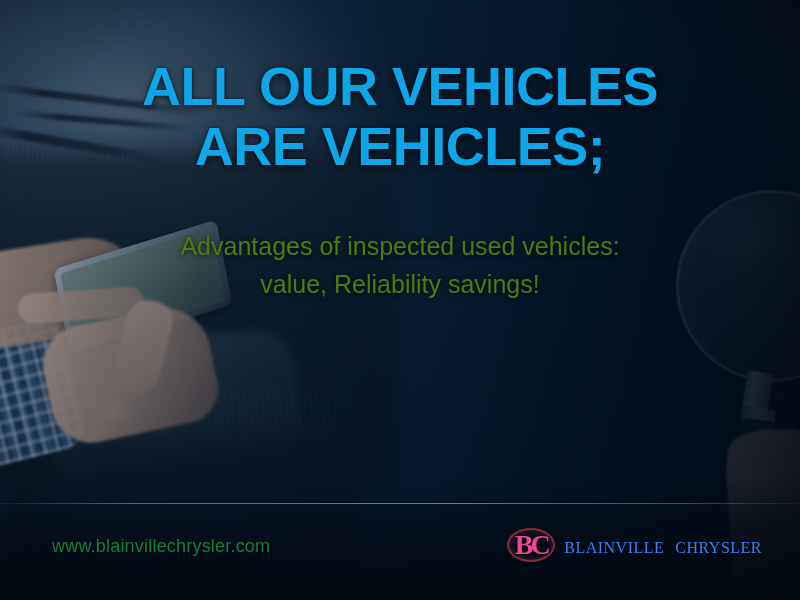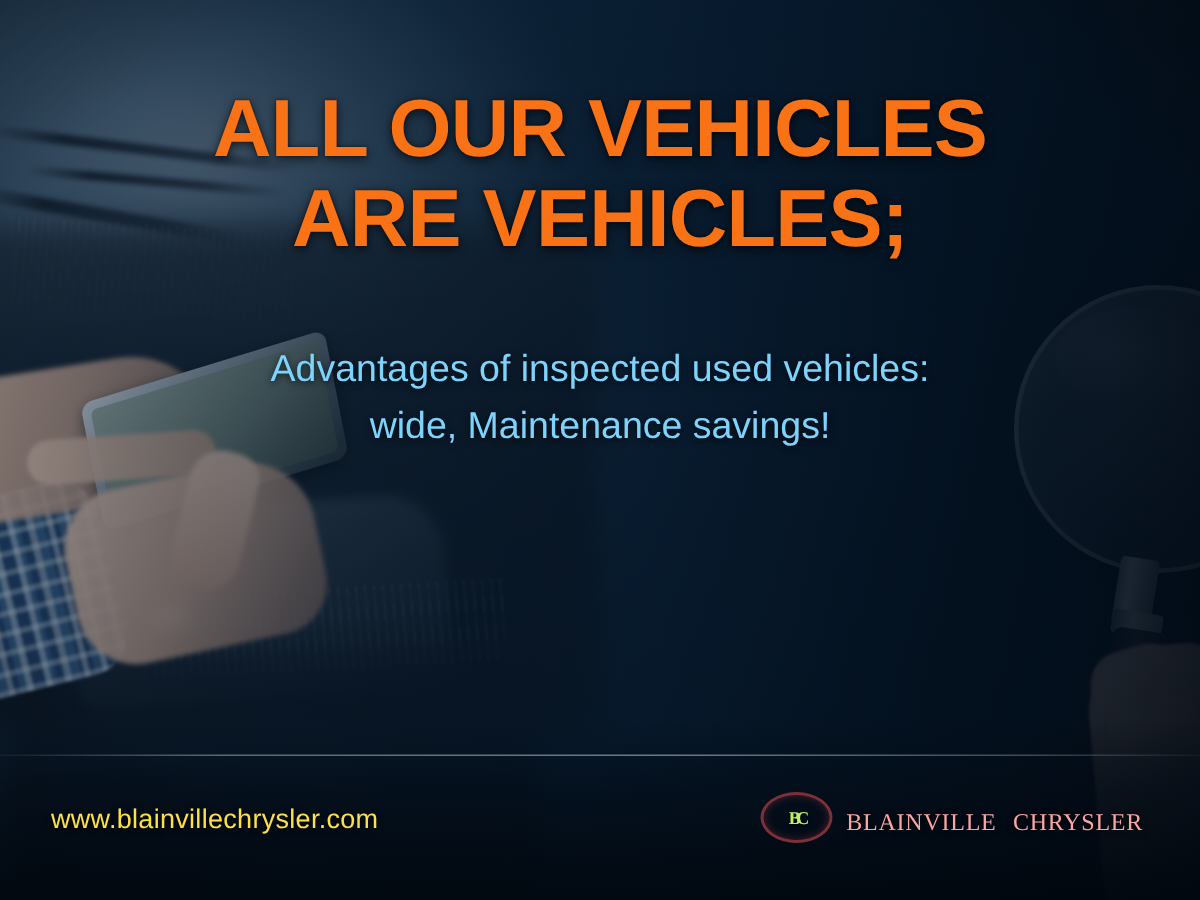--- a/index.html
+++ b/index.html
@@ -265,58 +265,58 @@
   .content {
     position: absolute;
     inset: 0;
     z-index: 20;
   }
   .headline {
     position: absolute;
     left: 60px; right: 60px;
     top: 56px;
     text-align: center;
-    color: #f97316;
+    color: #0ea5e9;
     font-family: "Liberation Sans", sans-serif;
     font-weight: bold;
     font-size: 54px;
     line-height: 1.12;
     letter-spacing: -0.5px;
     text-shadow: 0 2px 7px rgba(0,0,0,0.65), 0 0 2px rgba(0,0,0,0.5);
   }
   .headline .ln { display: block; white-space: nowrap; }
 
   .body-block {
     position: absolute;
     left: 110px; right: 110px;
     top: 227px;
     text-align: center;
-    color: #7dd3fc;
+    color: #4d7c0f;
     font-size: 25px;
     line-height: 1.52;
     font-weight: normal;
     text-shadow: 0 1px 5px rgba(0,0,0,0.72);
   }
   .body-block p { margin: 0; }
   .body-block .para2 { margin-top: 30px; }
   .body-block .ln { display: block; }
 
   .divider {
     position: absolute;
     left: 0; right: 0;
     top: 503px;
     height: 1px;
     background: linear-gradient(90deg, rgba(190,210,230,0.05) 0%, rgba(200,220,240,0.42) 18%, rgba(205,225,245,0.50) 55%, rgba(190,210,230,0.30) 86%, rgba(190,210,230,0.04) 100%);
   }
 
   .site-url {
     position: absolute;
-    left: 34px;
+    left: 52px;
     top: 536px;
-    color: #fde047;
+    color: #15803d;
     font-size: 18px;
     letter-spacing: 0.2px;
     text-shadow: 0 1px 4px rgba(0,0,0,0.8);
   }
 
   
   .logo {
     position: absolute;
     right: 38px;
     top: 528px;
@@ -337,31 +337,31 @@
     border: 2px solid #7d3038;
     box-shadow: inset 0 0 6px rgba(125,48,56,0.55);
   }
   .logo-mark .mono {
     position: absolute;
     inset: 0;
     display: flex;
     align-items: center;
     justify-content: center;
     font-family: "Liberation Serif", serif;
-    font-size: 12px;
+    font-size: 28px;
     font-weight: bold;
-    color: #bef264;
+    color: #ec4899;
     letter-spacing: -3px;
     text-shadow: 0 1px 2px rgba(0,0,0,0.8);
   }
   .logo-word {
     font-family: "Liberation Serif", serif;
     font-size: 23px;
     line-height: 1;
-    color: #fca5a5;
+    color: #3b82f6;
     letter-spacing: 0.5px;
     white-space: nowrap;
     text-shadow: 0 1px 4px rgba(0,0,0,0.85);
   }
   .logo-word .w {
     font-variant: small-caps;
     text-transform: lowercase;
   }
   .logo-word .w + .w { margin-left: 11px; }
 </style>
@@ -406,21 +406,21 @@
   <div class="content">
 
     <div class="headline">
       <span class="ln">ALL OUR VEHICLES</span>
       <span class="ln">ARE VEHICLES;</span>
     </div>
 
     <div class="body-block">
       <p class="para1">
         <span class="ln">Advantages of inspected used vehicles:</span>
-        <span class="ln">wide, Maintenance savings!</span>
+        <span class="ln">value, Reliability savings!</span>
       </p>
     </div>
 
     <div class="divider"></div>
 
     <div class="site-url">www.blainvillechrysler.com</div>
 
     <div class="logo">
       <div class="logo-mark">
         <div class="ring"></div>

